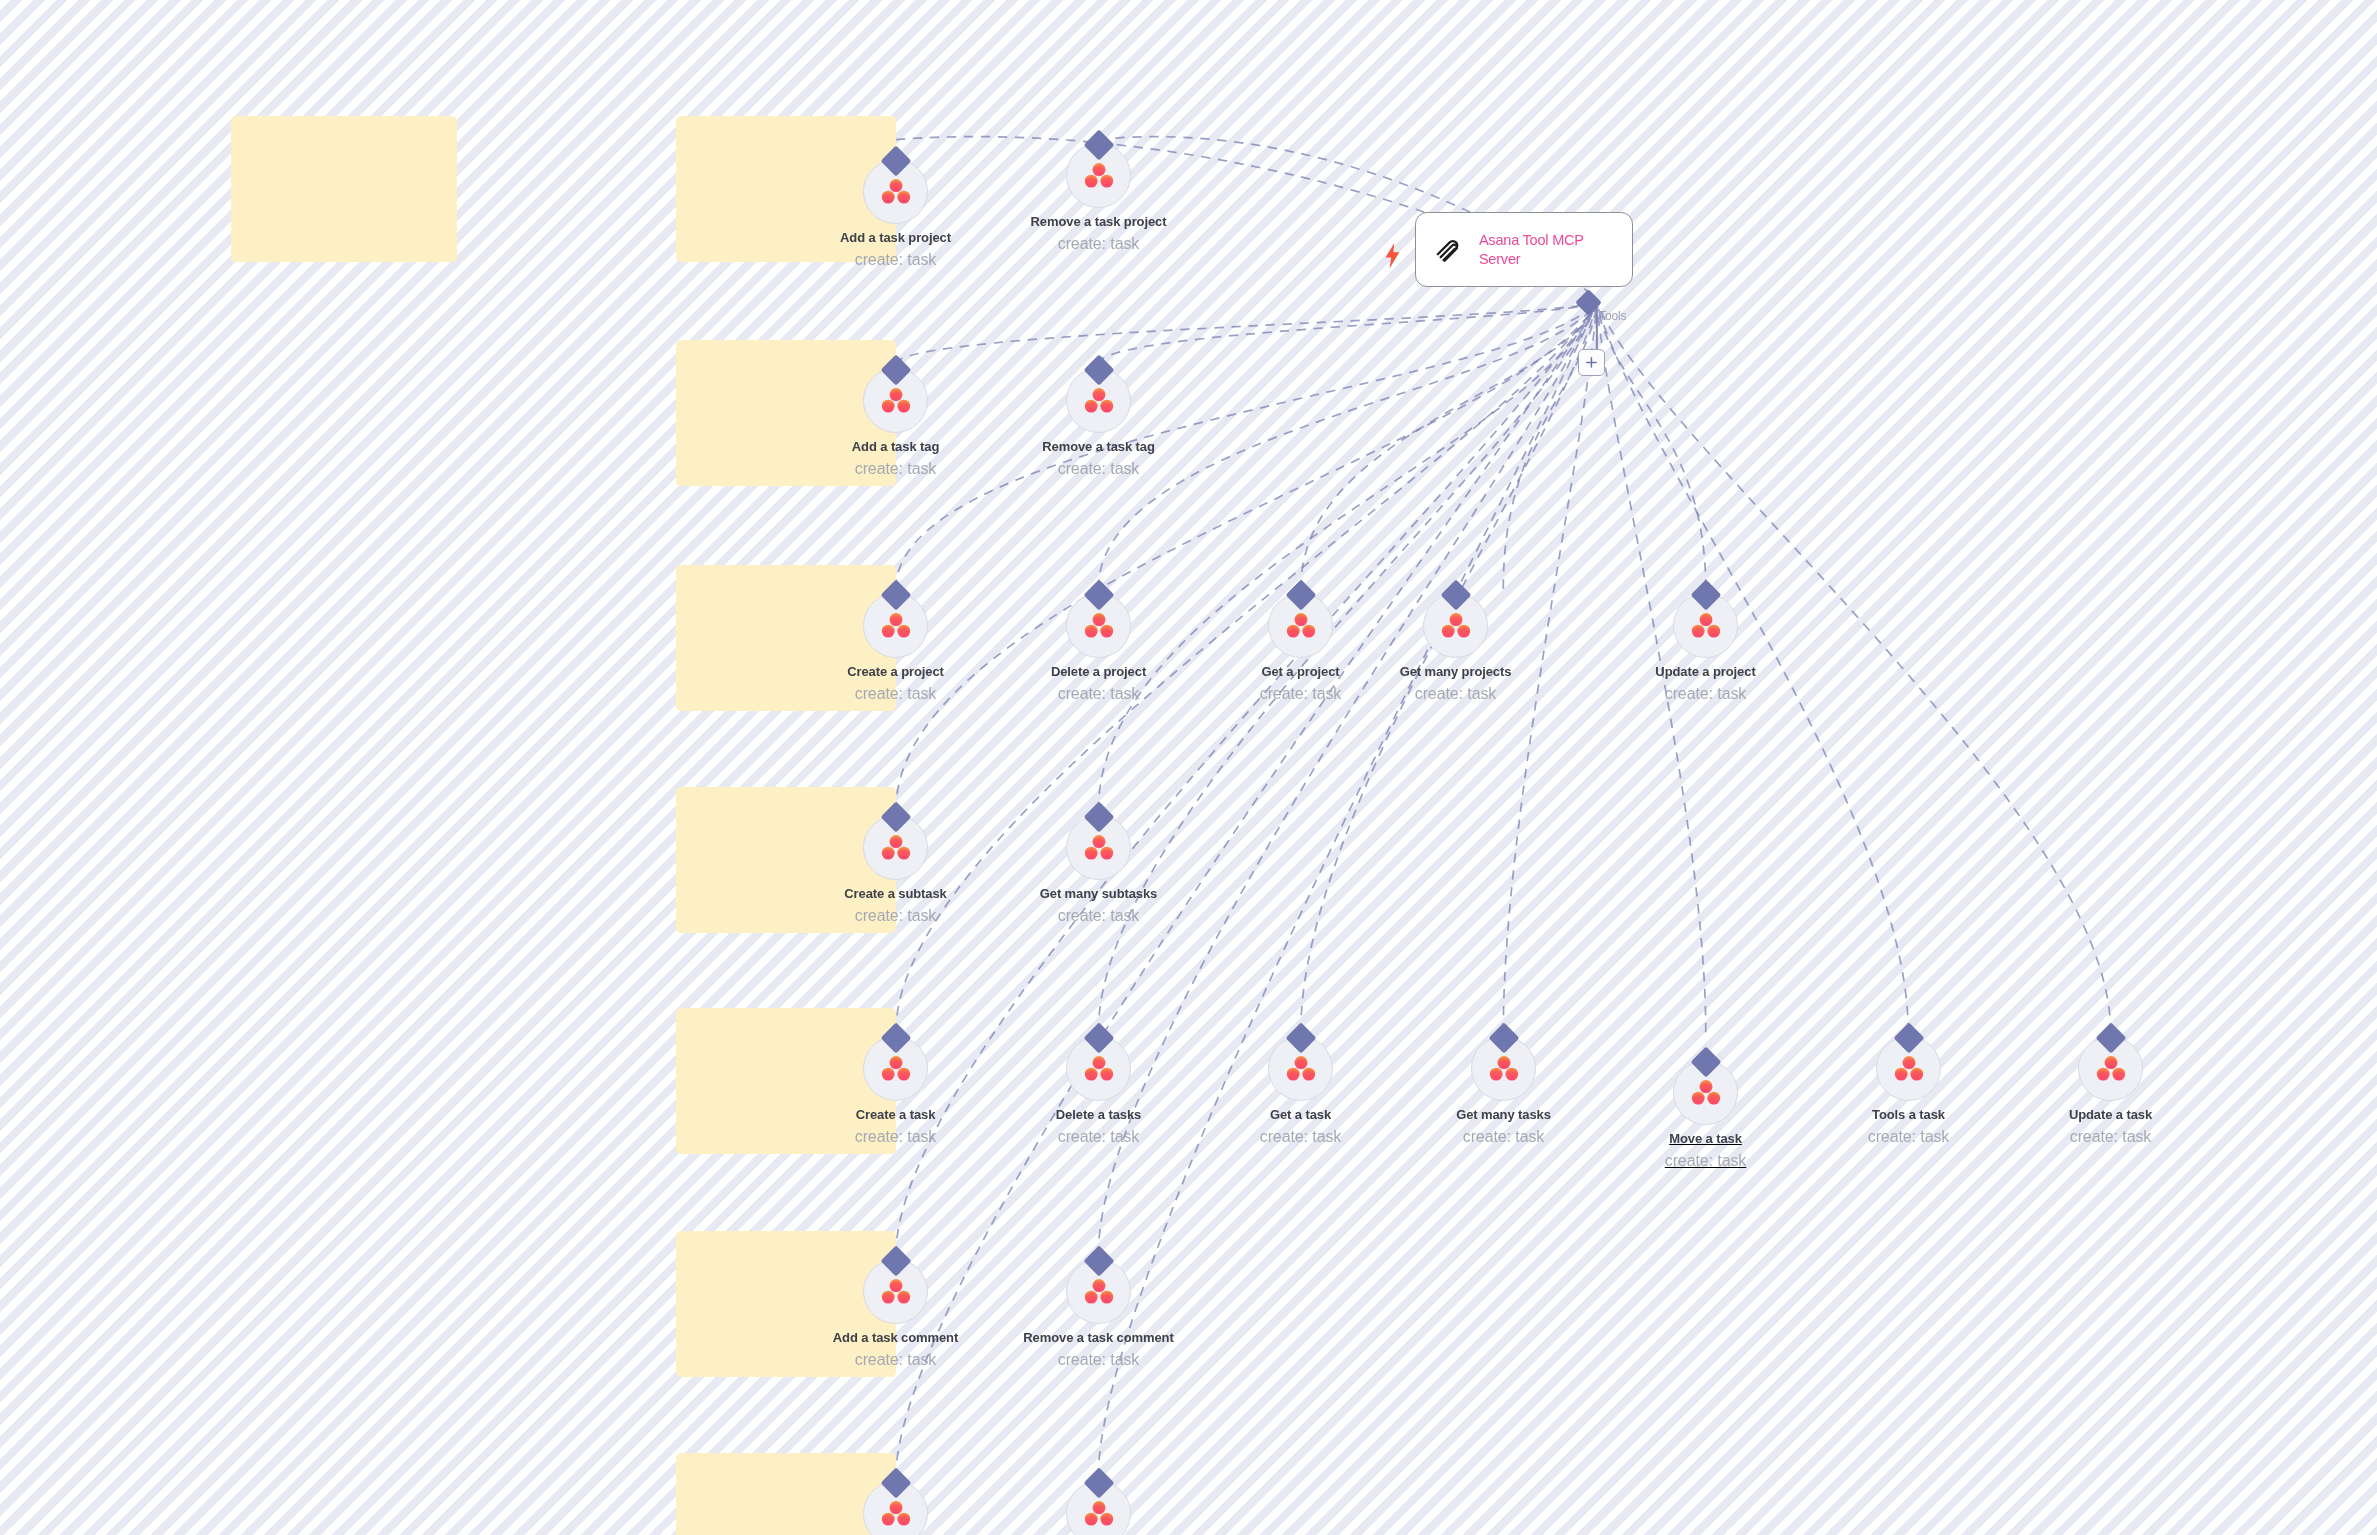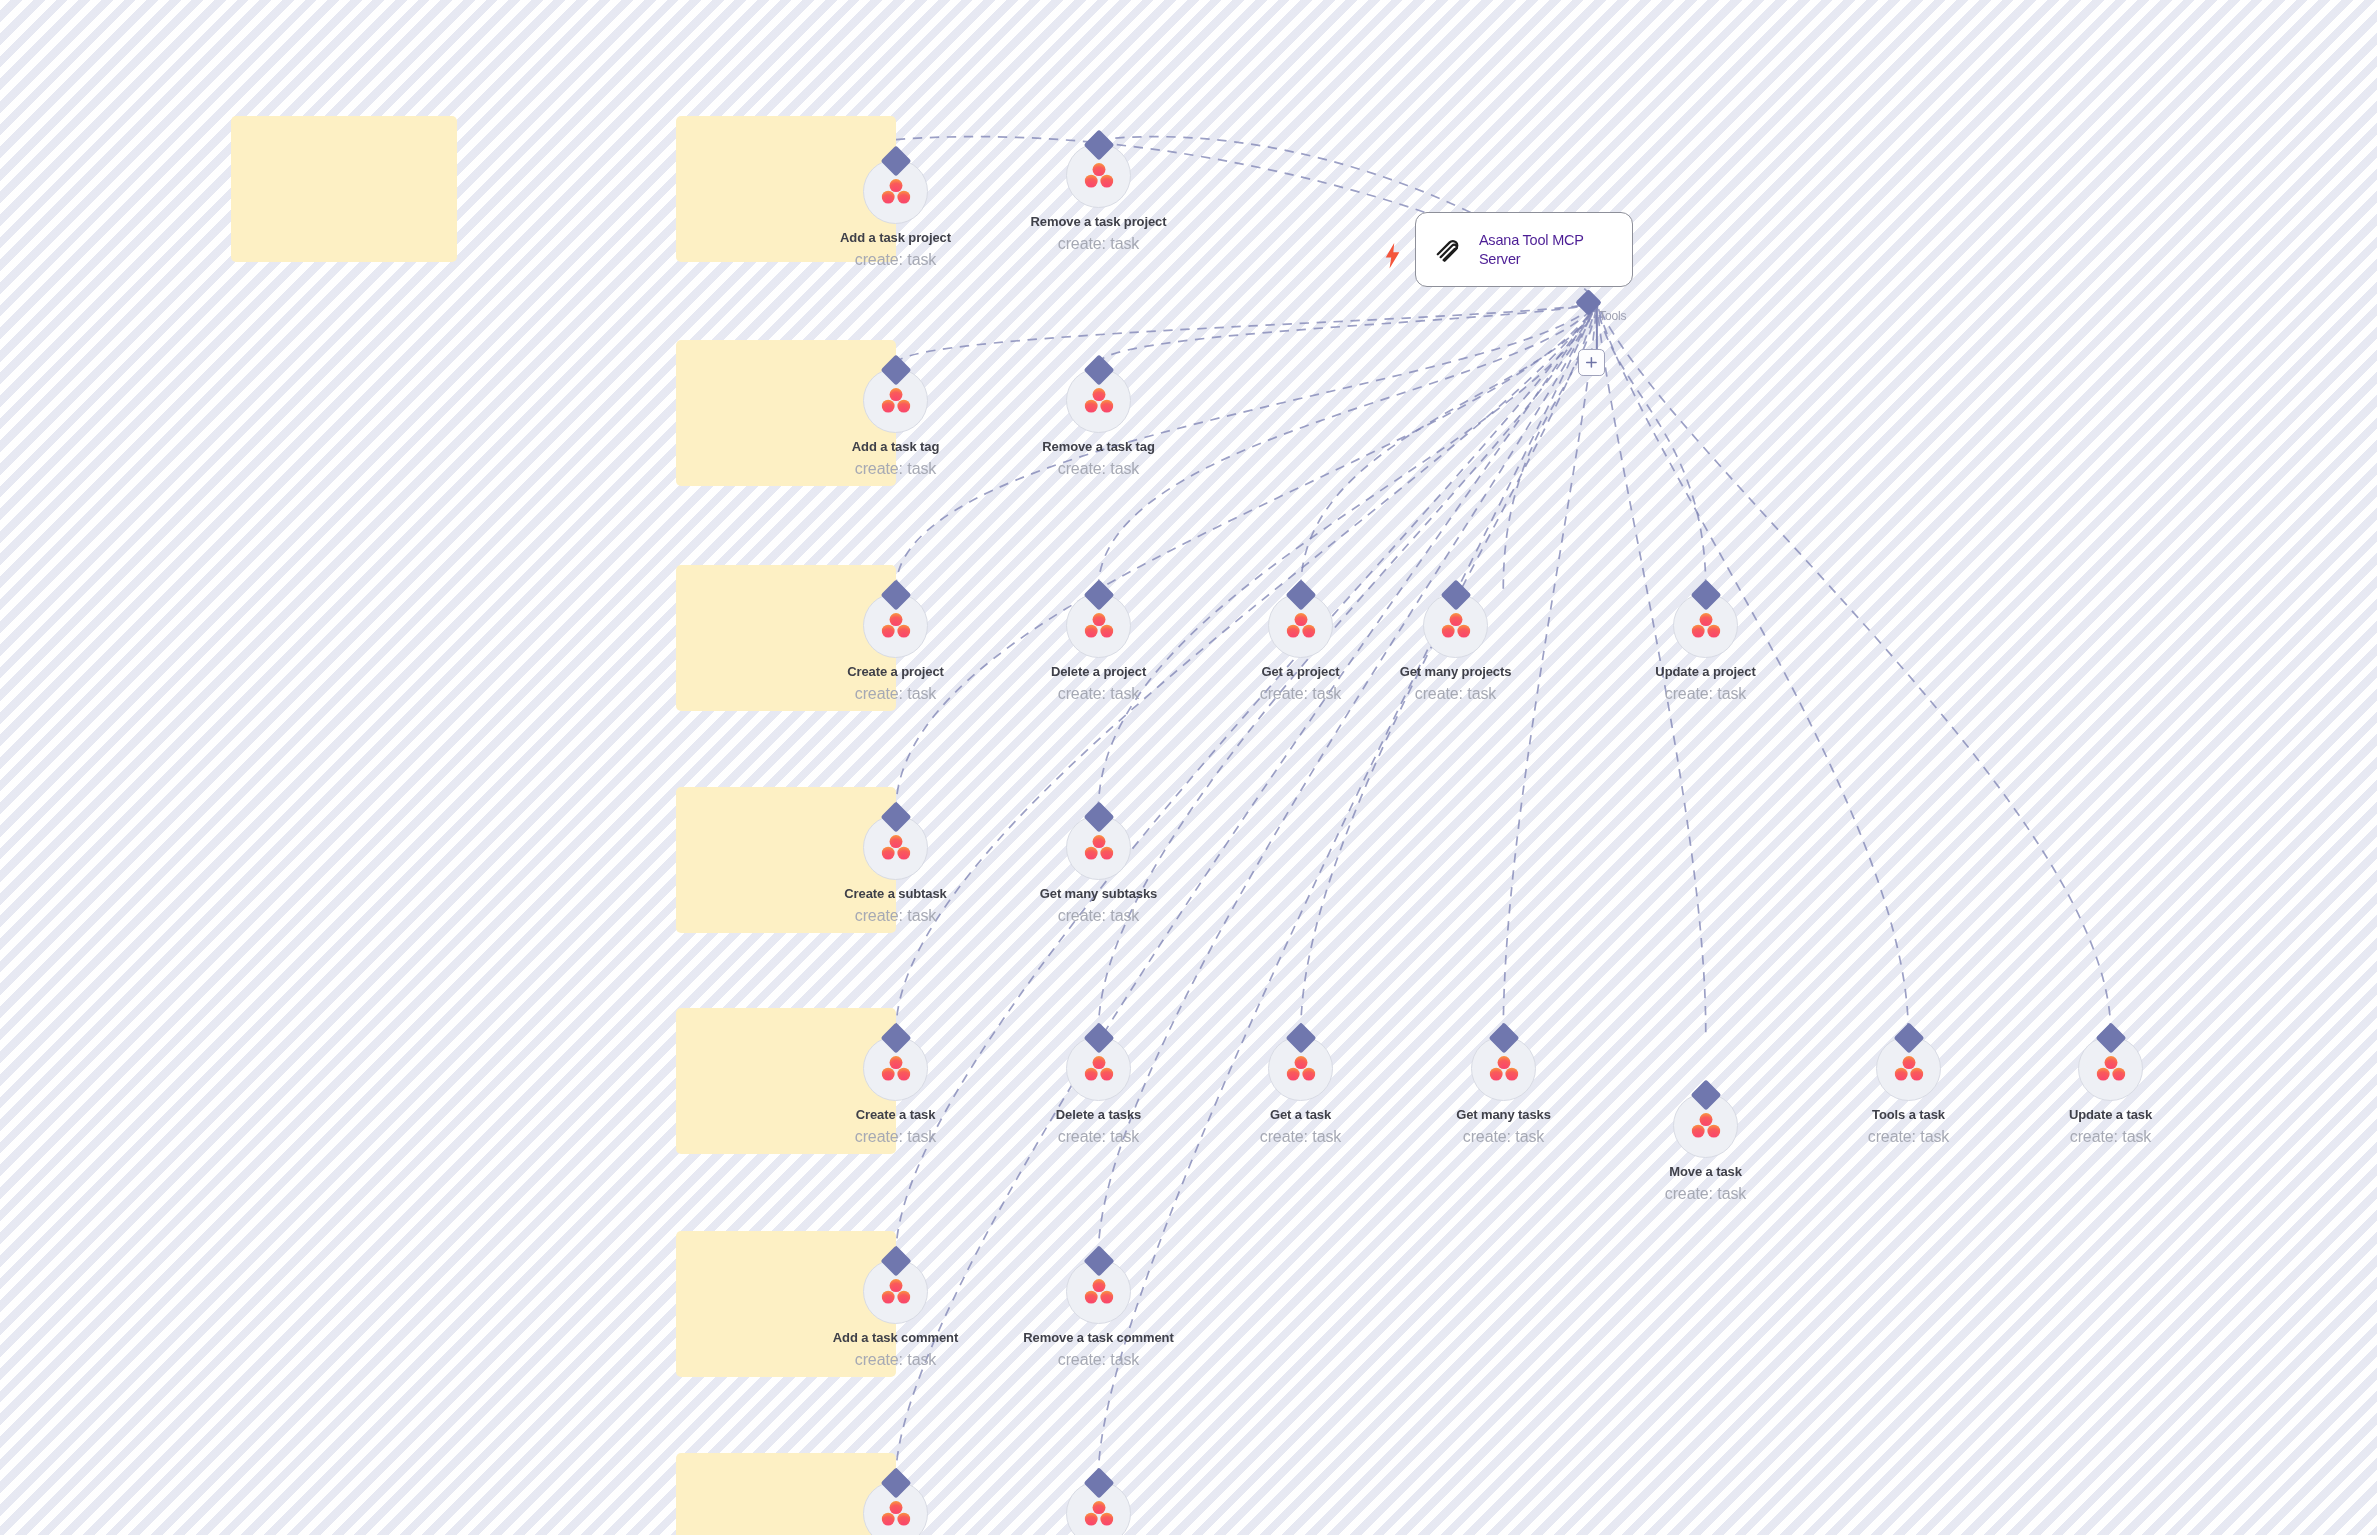--- a/index.html
+++ b/index.html
@@ -90,21 +90,21 @@
     display:flex;
     align-items:center;
     gap:13.6px;
     padding:0 15.3px;
     box-sizing:border-box;
     z-index:6;
   }
   #mcp-card .mcp-label{
     font-size:14.5px;
     font-weight:400;
-    color:#4c1d95;
+    color:#ec4899;
     line-height:1.25;
     letter-spacing:-0.2px;
   }
   .mcp-icon{flex:0 0 auto;width:34px;height:34px;}
 
   
   #bolt{
     position:absolute;
     left:1384px;top:243px;
     width:17px;height:25.5px;
@@ -462,21 +462,21 @@
               </radialGradient>
             </defs>
             <circle cx="17" cy="8.6" r="7.6" fill="url(#ag)"></circle>
             <circle cx="7.8" cy="22.2" r="7.6" fill="url(#ag)"></circle>
             <circle cx="26.2" cy="22.2" r="7.6" fill="url(#ag)"></circle>
           </svg>
         </div>
         <div class="title">Get many tasks</div>
         <div class="sub">create: task</div>
       </div>
-      <div class="node" style="left: 1706px; top: 1084px;">
+      <div class="node" style="left: 1706px; top: 1051px; text-decoration: underline;">
         <div class="handle"></div>
         <div class="bubble">
           <svg class="asana-logo" viewBox="0 0 34 30">
             <defs>
               <radialGradient id="ag" cx="50%" cy="90%" r="95%">
                 <stop offset="0%" stop-color="#f9466e"></stop>
                 <stop offset="60%" stop-color="#fa5a5a"></stop>
                 <stop offset="100%" stop-color="#f9a03c"></stop>
               </radialGradient>
             </defs>

